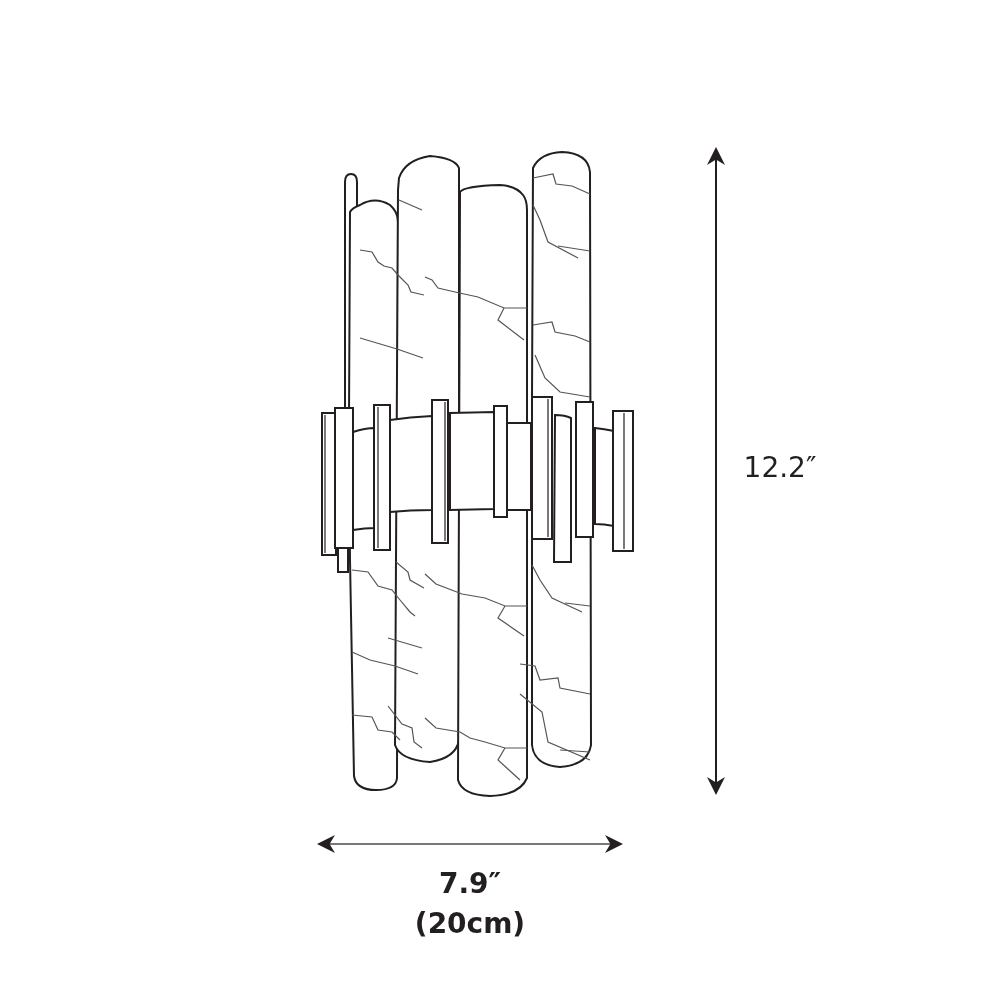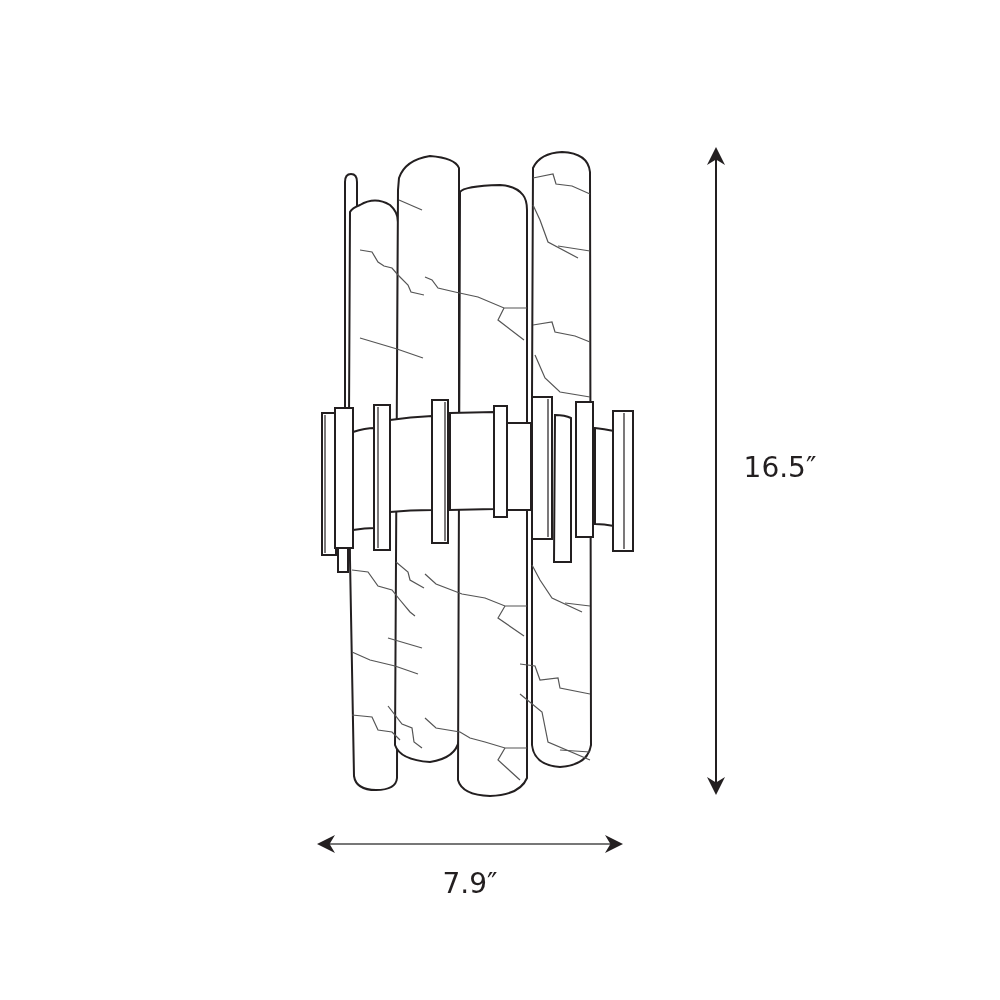--- a/index.html
+++ b/index.html
@@ -2,21 +2,21 @@
 <html><head>
 <meta charset="utf-8">
 <style>
   html, body { margin: 0; padding: 0; background: #ffffff; }
   body { width: 1000px; height: 1000px; position: relative; overflow: hidden;
          font-family: "DejaVu Sans", "Liberation Sans", sans-serif; }
   .canvas { position: absolute; left: 0; top: 0; width: 1000px; height: 1000px; }
   .dim-label { position: absolute; text-align: center; color: #231f20;
                font-family: "DejaVu Sans", sans-serif; font-size: 28px; line-height: 40px; }
   .height-label { left: 720px; top: 448px; width: 120px; }
-  .width-label { left: 400px; top: 864px; width: 140px; }
+  .width-label { left: 400px; top: 864px; width: 140px; font-weight: bold; }
   .dim-label span { display: block; }
 </style>
 </head>
 <body>
 
 <svg class="canvas" viewBox="0 0 1000 1000" width="1000" height="1000" xmlns="http://www.w3.org/2000/svg">
   <defs>
     <marker id="arrowHead" viewBox="0 0 10 10" refX="5" refY="5" markerWidth="9" markerHeight="9" orient="auto-start-reverse">
       <path d="M0,0 L10,5 L0,10 L3,5 Z" fill="#231f20"></path>
     </marker>
@@ -87,18 +87,19 @@
     <line x1="445" y1="402" x2="445" y2="541" stroke-width="1.2"></line>
     <line x1="548" y1="399" x2="548" y2="537" stroke-width="1.2"></line>
     <line x1="624" y1="413" x2="624" y2="549" stroke-width="1.2"></line>
   </g>
 
   <line x1="716" y1="156" x2="716" y2="786" stroke="#231f20" stroke-width="2" marker-start="url(#arrowHead)" marker-end="url(#arrowHead)"></line>
   <line x1="326" y1="844" x2="614" y2="844" stroke="#777777" stroke-width="2" marker-start="url(#arrowHead)" marker-end="url(#arrowHead)"></line>
 </svg>
 
 <div class="dim-label height-label">
-  <span>16.5″</span>
+  <span>12.2″</span>
 </div>
 
 <div class="dim-label width-label">
   <span>7.9″</span>
+  <span>(20cm)</span>
 </div>
 
 </body></html>

